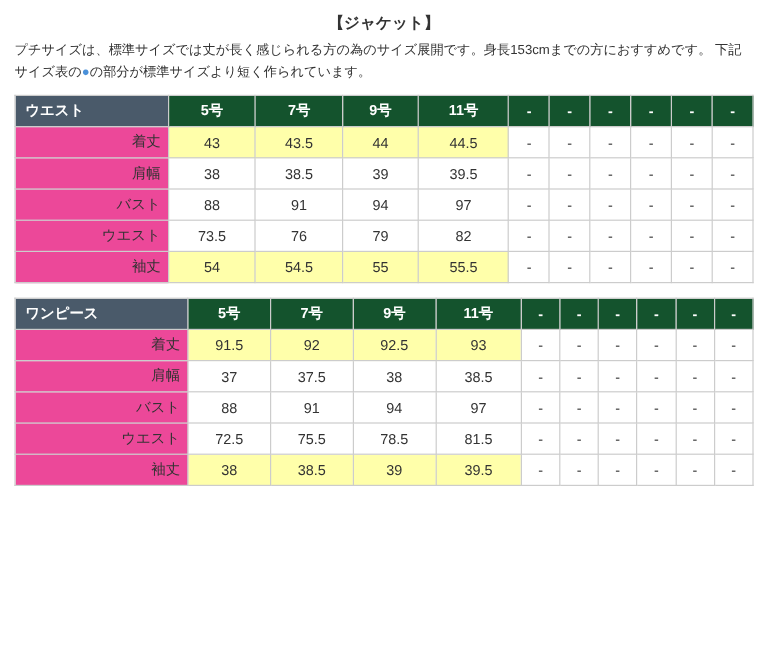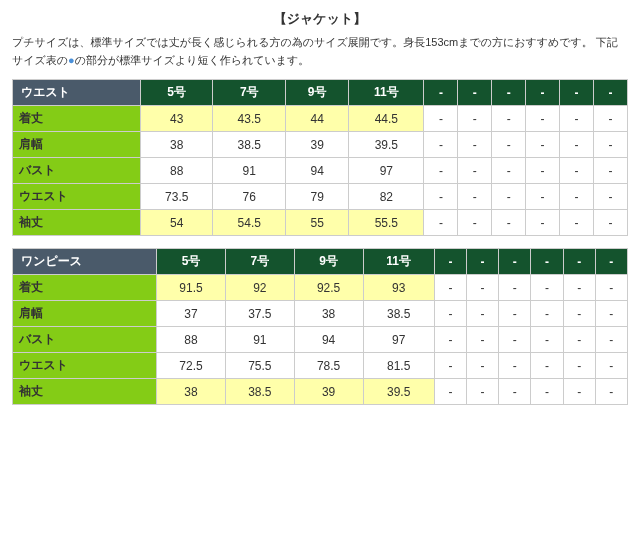--- a/index.html
+++ b/index.html
@@ -42,23 +42,23 @@
       background: #14532d;
       color: #fff;
       font-weight: bold;
     }
     thead th.category-header {
       background: #4a5a6a;
       text-align: left;
       padding-left: 8px;
     }
     tbody tr td:first-child {
-      background: #84cc16;
-      text-align: left;
-      font-weight: bold;
+      background: #ec4899;
+      text-align: right;
+      font-weight: normal;
     }
     tbody tr td {
       background: #fff;
     }
     .yellow {
       background: #ffffaa !important;
     }
   </style>
 </head>
 <body>

